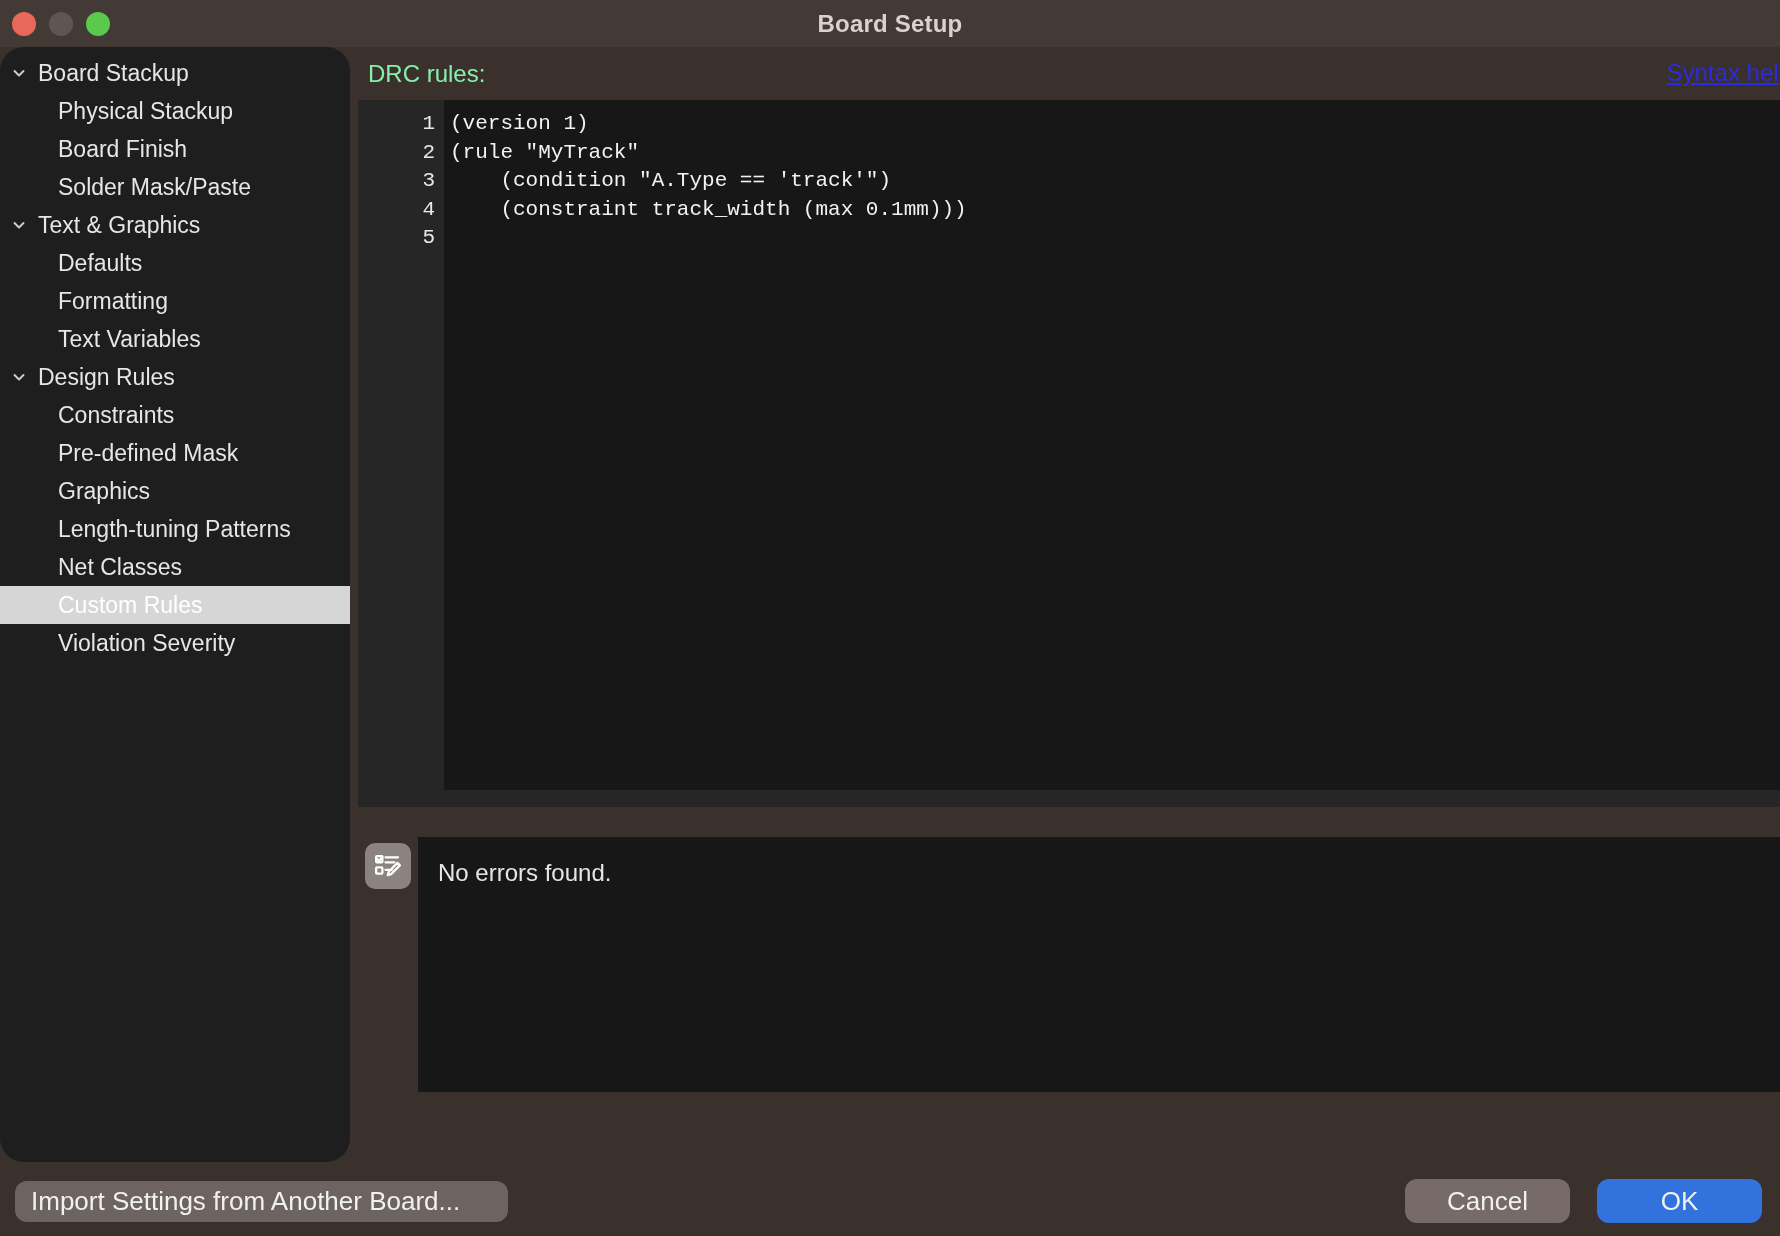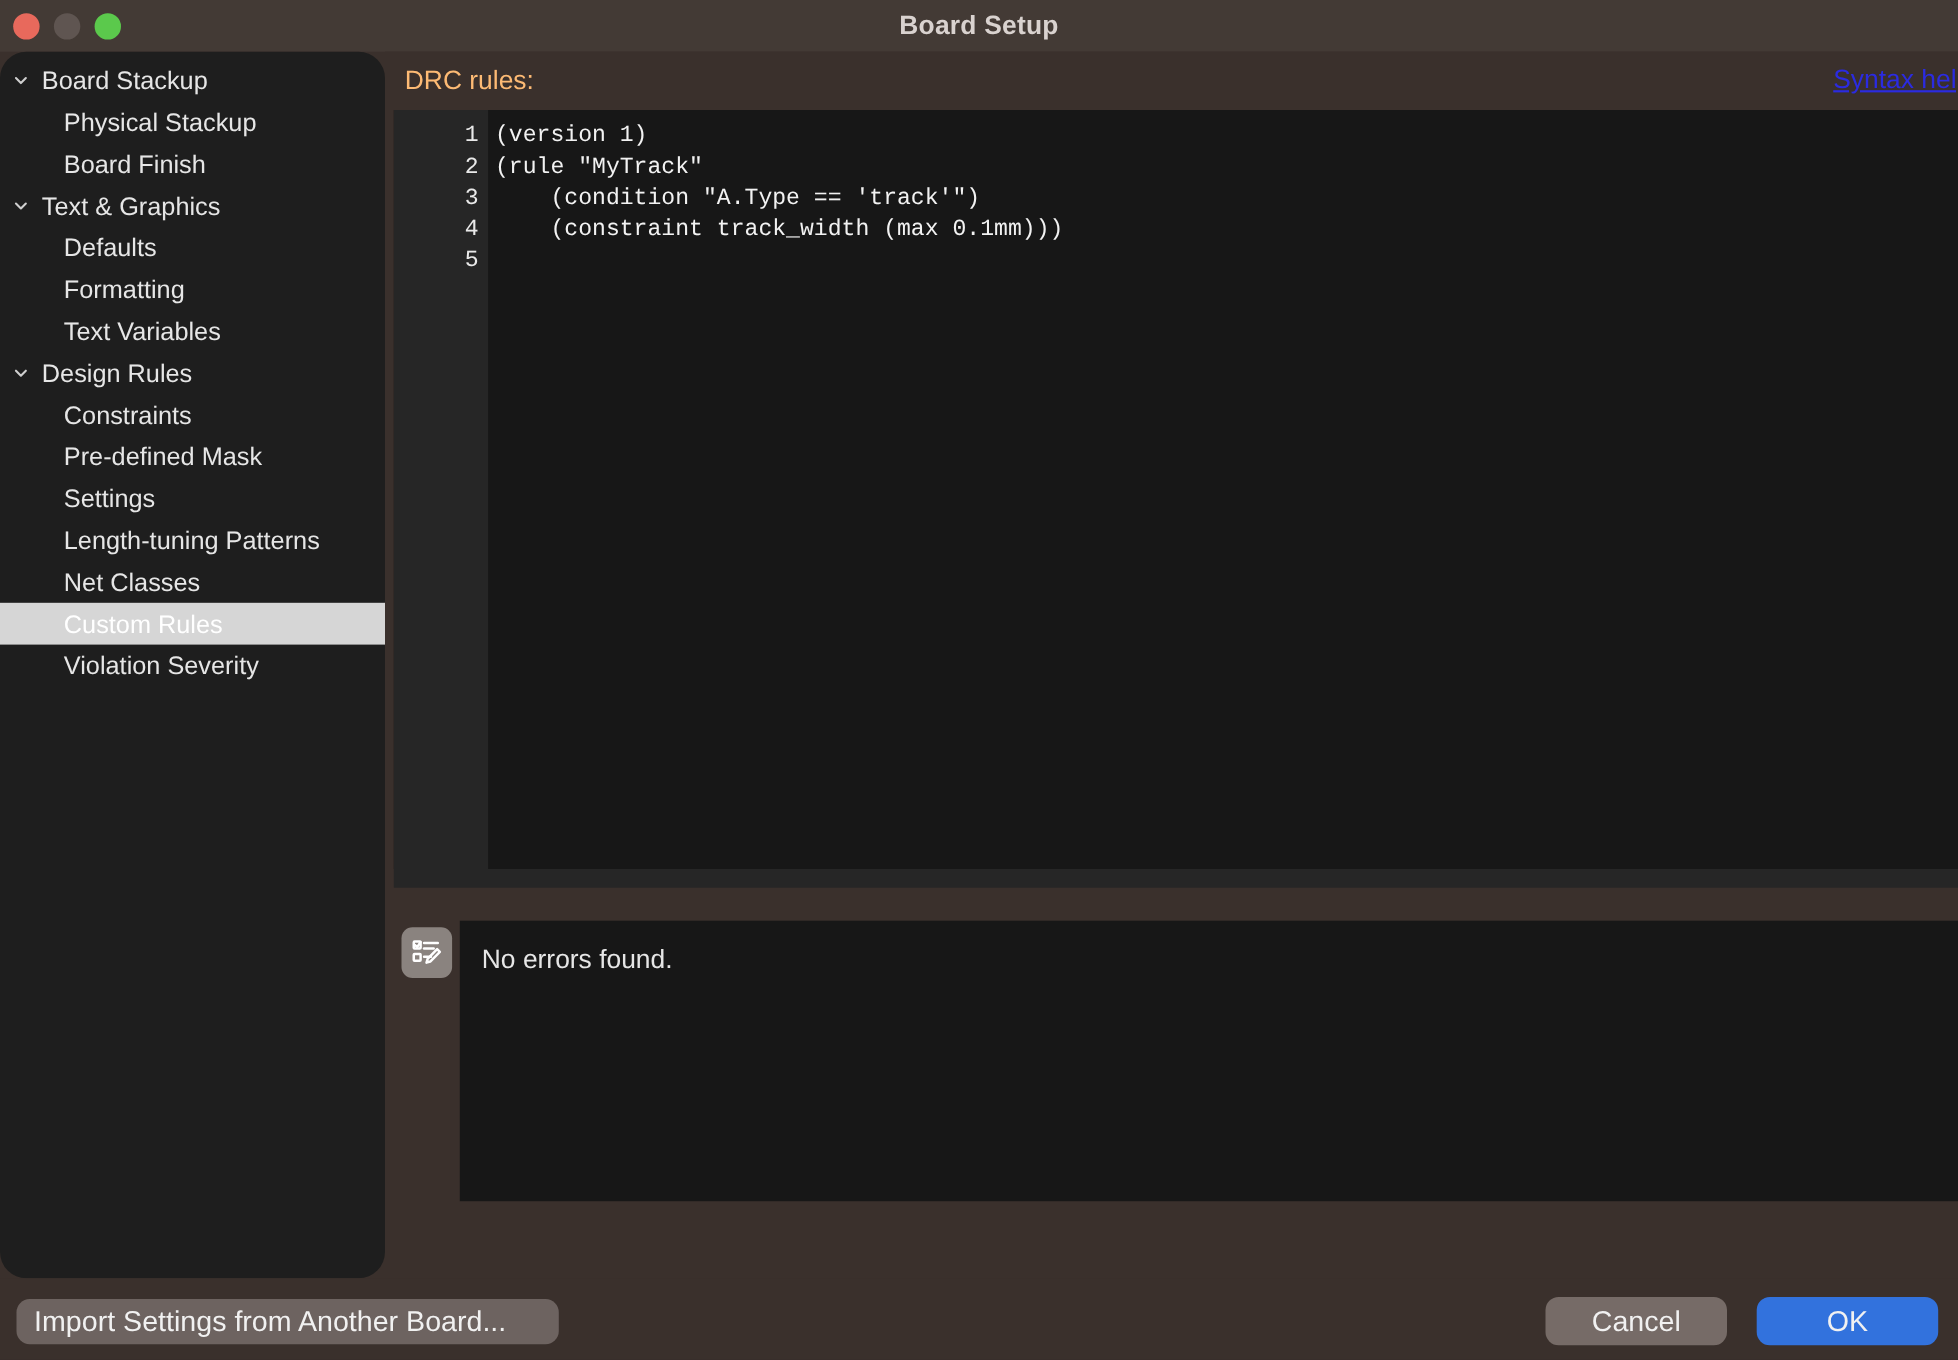--- a/index.html
+++ b/index.html
@@ -82,21 +82,21 @@
     width: 1430px; height: 1115px;
     background: #3a302c;
     flex: 0 0 1430px;
   }
   .drc-head {
     position: relative;
     height: 53px;
     display: flex; align-items: center;
   }
   .drc-label {
-    color: #fdba74; font-size: 24px;
+    color: #86efac; font-size: 24px;
     margin-left: 18px;
   }
   .syntax-help {
     position: absolute; right: -12px; top: 12px;
     color: #2b2be0; font-size: 24px;
     text-decoration: underline;
     white-space: nowrap;
     cursor: pointer;
   }
 
@@ -218,20 +218,23 @@
             </svg>
           </span>
           <span class="lbl">Board Stackup</span>
         </div>
         <div class="tree-item child">
           <span class="lbl">Physical Stackup</span>
         </div>
         <div class="tree-item child">
           <span class="lbl">Board Finish</span>
         </div>
+        <div class="tree-item child">
+          <span class="lbl">Solder Mask/Paste</span>
+        </div>
         <div class="tree-item group">
           <span class="chev">
             <svg width="16" height="16" viewBox="0 0 16 16" fill="none" stroke="#cfcfcf" stroke-width="1.9" stroke-linecap="round" stroke-linejoin="round">
               <path d="M3.5 6 L8 10.5 L12.5 6"></path>
             </svg>
           </span>
           <span class="lbl">Text &amp; Graphics</span>
         </div>
         <div class="tree-item child">
           <span class="lbl">Defaults</span>
@@ -250,21 +253,21 @@
           </span>
           <span class="lbl">Design Rules</span>
         </div>
         <div class="tree-item child">
           <span class="lbl">Constraints</span>
         </div>
         <div class="tree-item child">
           <span class="lbl">Pre-defined Mask</span>
         </div>
         <div class="tree-item child">
-          <span class="lbl">Settings</span>
+          <span class="lbl">Graphics</span>
         </div>
         <div class="tree-item child">
           <span class="lbl">Length-tuning Patterns</span>
         </div>
         <div class="tree-item child">
           <span class="lbl">Net Classes</span>
         </div>
         <div class="tree-item child selected">
           <span class="lbl">Custom Rules</span>
         </div>

